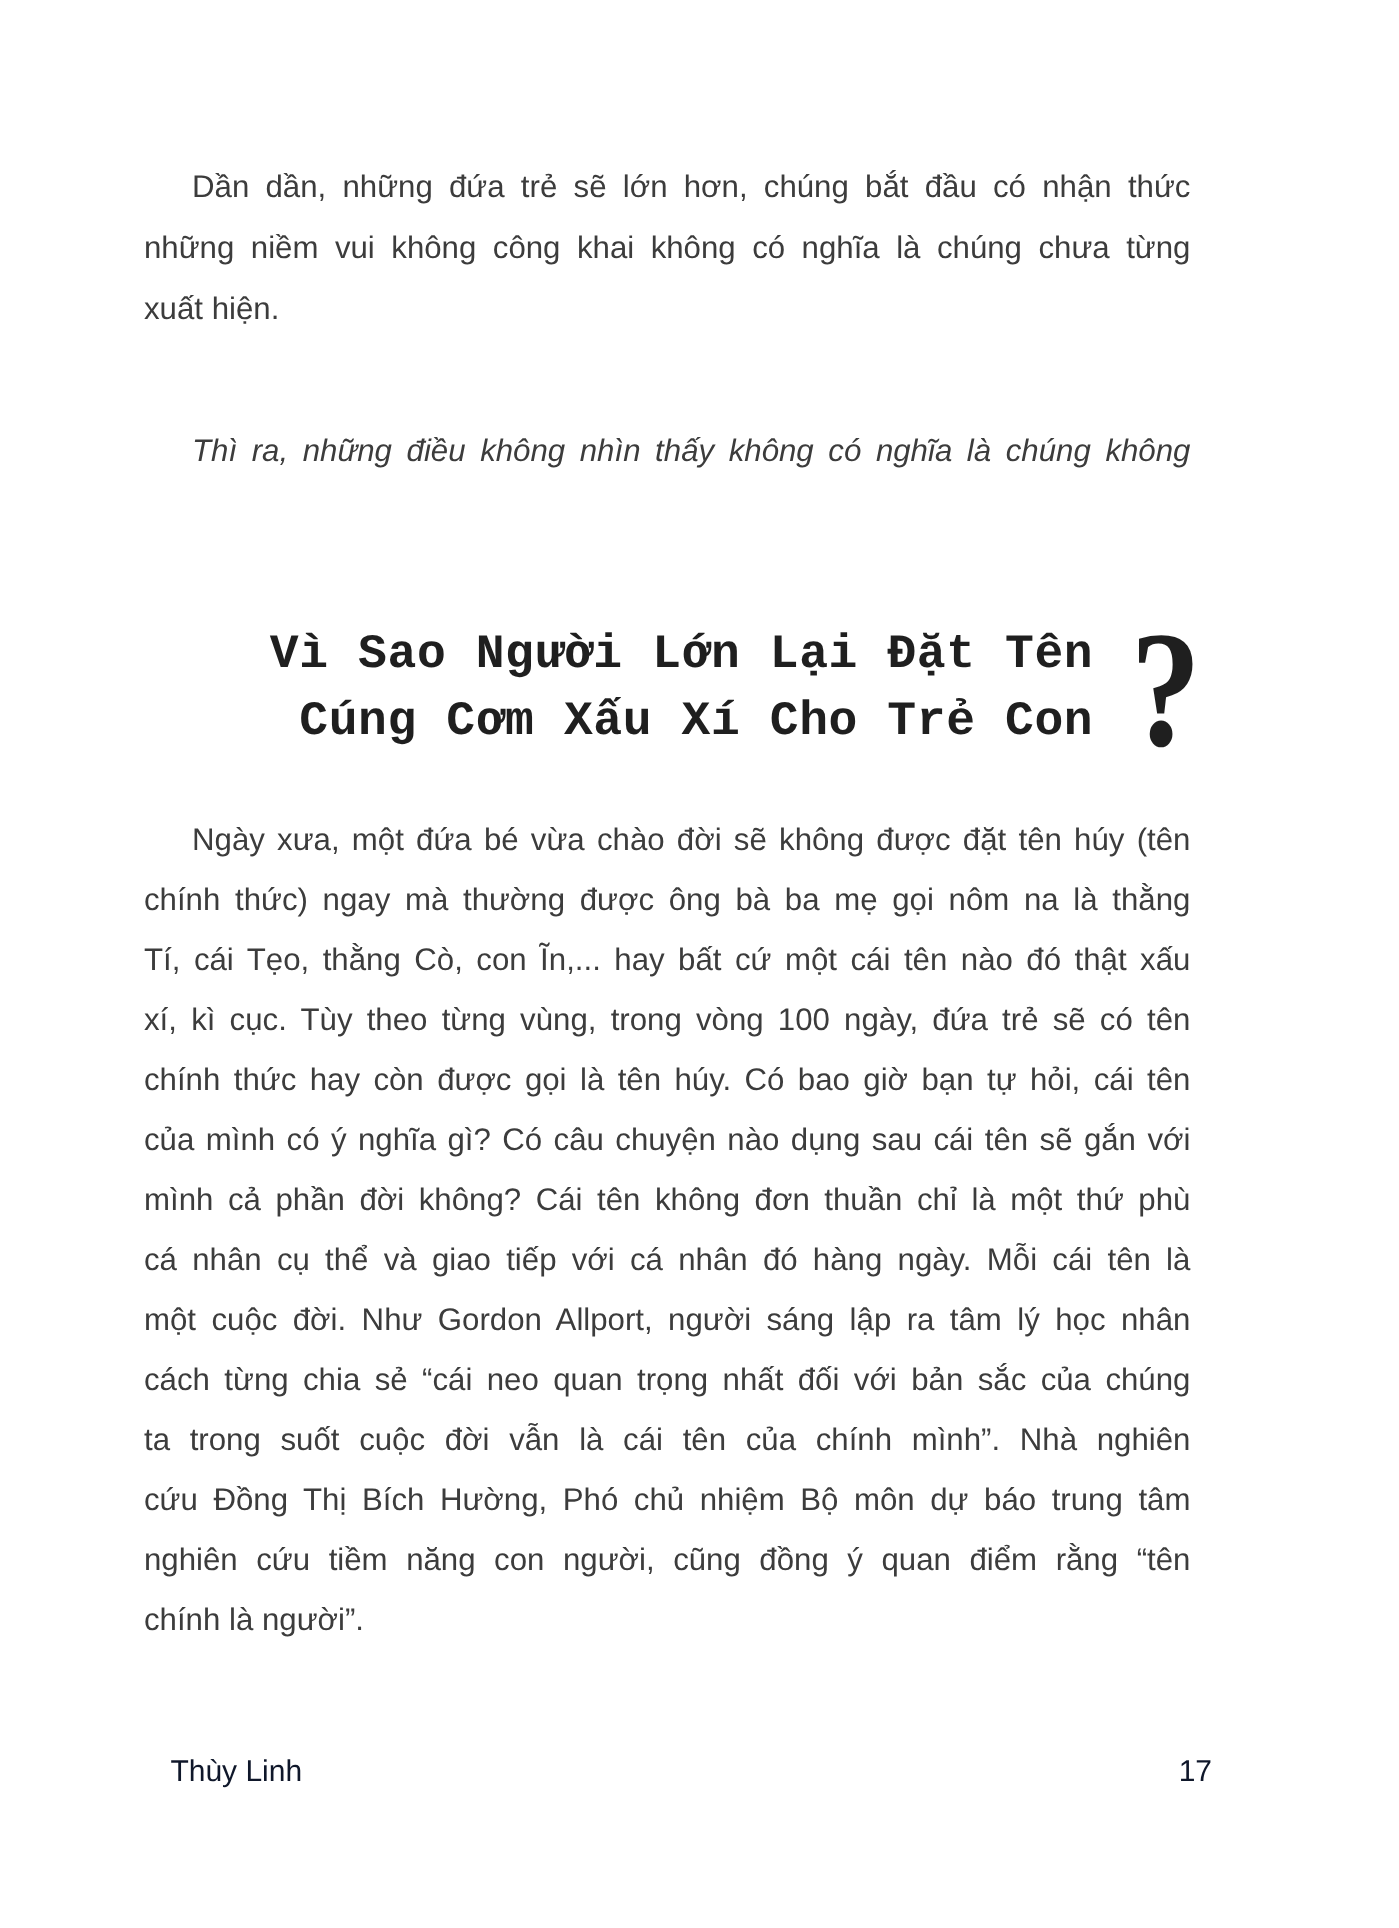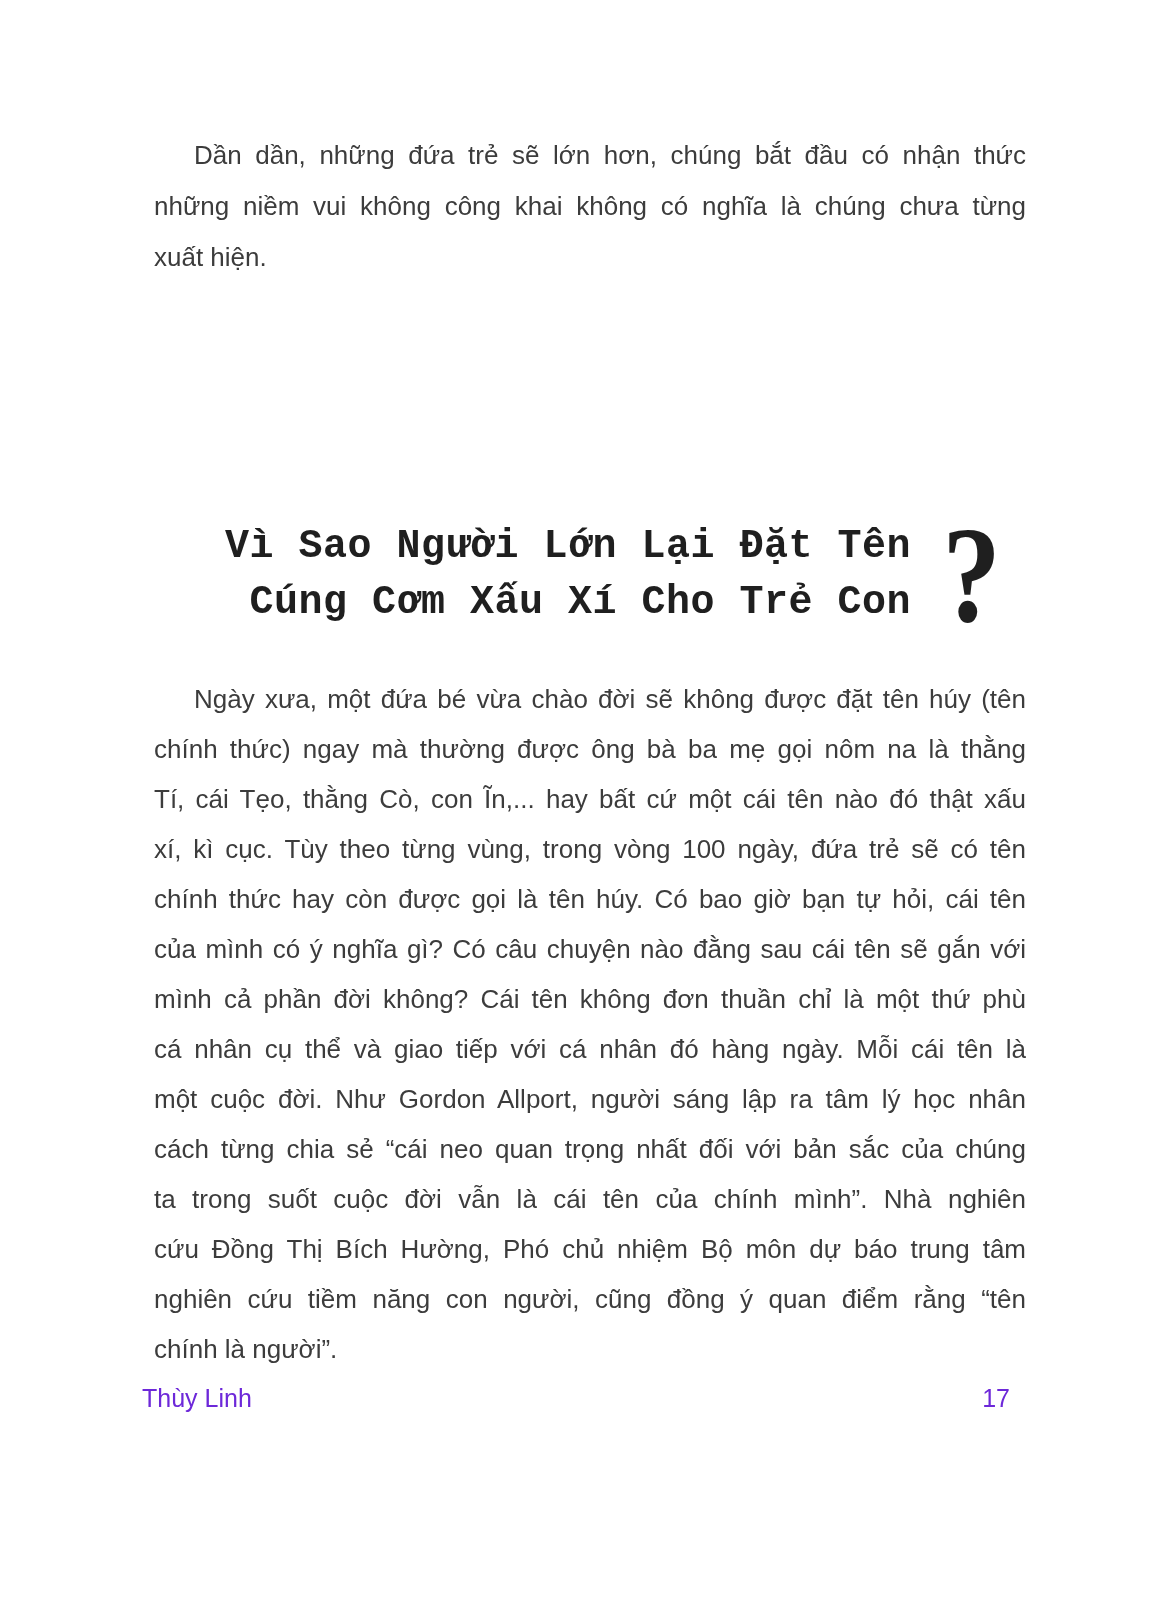--- a/index.html
+++ b/index.html
@@ -6,21 +6,21 @@
   .page {
     position: relative;
     width: 1166px;
     height: 1607px;
     margin: 0 auto;
     background: #ffffff;
     font-family: "Liberation Sans", "DejaVu Sans", sans-serif;
     color: #3c3c3c;
     overflow: hidden;
   }
-  .block { position: absolute; left: 154px; width: 872px; }
+  .block { position: absolute; left: 120px; width: 872px; }
 
   
   .line {
     font-size: 26px;
     text-align: justify;
     text-align-last: justify;
     white-space: normal;
     color: #3c3c3c;
   }
   .para-1 .line, .para-2 .line { line-height: 51px; }
@@ -59,58 +59,59 @@
     transform: scaleX(0.85);
     transform-origin: center;
     margin-right: 4px;
   }
 
   
   .footer {
     position: absolute;
     left: 142px;
     right: 156px;
-    top: 1384px;
+    top: 1462px;
     display: flex;
     justify-content: space-between;
     align-items: baseline;
     font-size: 25px;
-    color: #6d28d9;
+    color: #0f172a;
     text-align: center;
   }
 </style>
 </head>
 <body>
 
 <div class="page">
 
   <div class="block para-1" style="top:130px;">
     <div class="line indent">Dần dần, những đứa trẻ sẽ lớn hơn, chúng bắt đầu có nhận thức</div>
     <div class="line">những niềm vui không công khai không có nghĩa là chúng chưa từng</div>
     <div class="line last">xuất hiện.</div>
   </div>
 
   <div class="block para-2" style="top:350px;">
+    <div class="line indent">Thì ra, những điều không nhìn thấy không có nghĩa là chúng không</div>
   </div>
 
   <div class="heading-row">
     <h1 class="heading-text">
       <div>Vì Sao Người Lớn Lại Đặt Tên</div>
       <div>Cúng Cơm Xấu Xí Cho Trẻ Con</div>
     </h1>
     <div class="qmark">?</div>
   </div>
 
   <div class="block para-3" style="top:674px;">
     <div class="line indent">Ngày xưa, một đứa bé vừa chào đời sẽ không được đặt tên húy (tên</div>
     <div class="line">chính thức) ngay mà thường được ông bà ba mẹ gọi nôm na là thằng</div>
     <div class="line">Tí, cái Tẹo, thằng Cò, con Ĩn,... hay bất cứ một cái tên nào đó thật xấu</div>
     <div class="line">xí, kì cục. Tùy theo từng vùng, trong vòng 100 ngày, đứa trẻ sẽ có tên</div>
     <div class="line">chính thức hay còn được gọi là tên húy. Có bao giờ bạn tự hỏi, cái tên</div>
-    <div class="line">của mình có ý nghĩa gì? Có câu chuyện nào đằng sau cái tên sẽ gắn với</div>
+    <div class="line">của mình có ý nghĩa gì? Có câu chuyện nào dụng sau cái tên sẽ gắn với</div>
     <div class="line">mình cả phần đời không? Cái tên không đơn thuần chỉ là một thứ phù</div>
     <div class="line">cá nhân cụ thể và giao tiếp với cá nhân đó hàng ngày. Mỗi cái tên là</div>
     <div class="line">một cuộc đời. Như Gordon Allport, người sáng lập ra tâm lý học nhân</div>
     <div class="line">cách từng chia sẻ “cái neo quan trọng nhất đối với bản sắc của chúng</div>
     <div class="line">ta trong suốt cuộc đời vẫn là cái tên của chính mình”. Nhà nghiên</div>
     <div class="line">cứu Đồng Thị Bích Hường, Phó chủ nhiệm Bộ môn dự báo trung tâm</div>
     <div class="line">nghiên cứu tiềm năng con người, cũng đồng ý quan điểm rằng “tên</div>
     <div class="line last">chính là người”.</div>
   </div>
 

